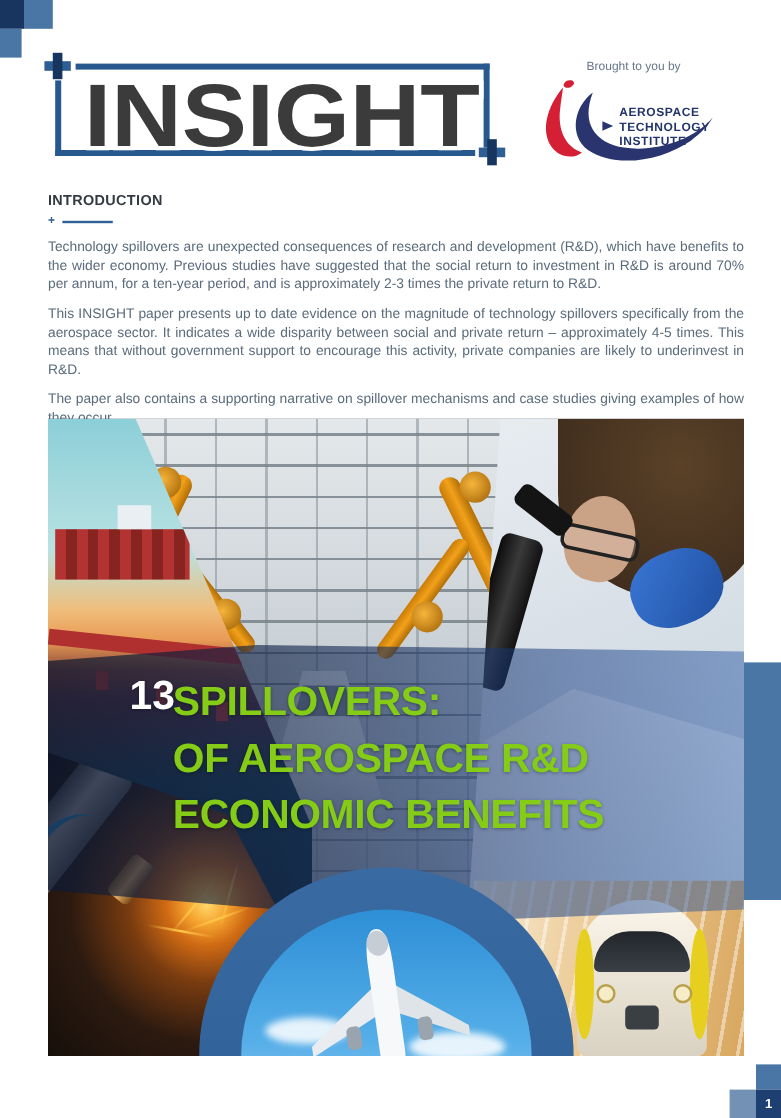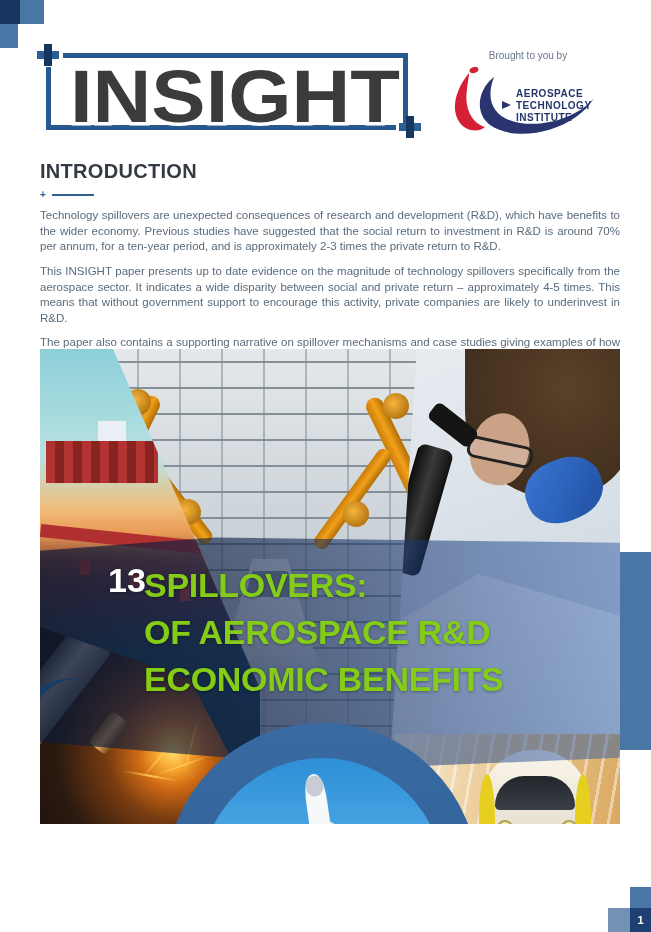--- a/index.html
+++ b/index.html
@@ -24,28 +24,28 @@
   
   .side-bar{left:612px;top:552px;width:39px;height:198px;background:#4a76a5;}
 
   
   .insight-logo{left:36px;top:42px;}
   .ati-block{left:438px;top:50px;width:180px;text-align:center;}
   .brought{font-size:10px;color:#67768a;margin:0 0 4px 0;}
 
   
   .intro{left:40px;top:160px;width:580px;}
-  .intro h2{margin:0;font-size:20px;font-weight:bold;letter-spacing:.3px;color:#333a42;}
+  .intro h2{margin:0;font-size:12px;font-weight:bold;letter-spacing:.3px;color:#333a42;}
   .rule-row{margin-top:6px;height:10px;line-height:10px;}
   .rule-plus{color:#2e5f94;font-size:10px;font-weight:bold;vertical-align:middle;}
   .rule-line{display:inline-block;width:42px;height:2px;background:#2e6094;margin-left:6px;vertical-align:middle;}
   .intro p{margin:9px 0 0 0;font-size:11.5px;line-height:1.36;color:#5a6b7b;text-align:justify;}
 
   
-  .hero{left:40px;top:349px;width:580px;height:475px;overflow:hidden;background:#1b2a3a;}
+  .hero{left:40px;top:349px;width:580px;height:531px;overflow:hidden;background:#1b2a3a;}
   .hero *{position:absolute;}
 
   .panel-factory{left:55px;top:0;width:340px;height:430px;z-index:1;
     background:
       repeating-linear-gradient(0deg, rgba(120,130,138,.85) 0 2px, transparent 2px 26px),
       repeating-linear-gradient(90deg, rgba(140,150,158,.6) 0 2px, transparent 2px 42px),
       linear-gradient(180deg,#e4e8ea 0%,#cdd4d9 40%,#b9c1c7 70%,#9aa3ab 100%);}
   .arm{background:linear-gradient(90deg,#c97c08,#f2a11a 50%,#b06d06);border-radius:10px;z-index:2;}
   .arm1{left:18px;top:40px;width:18px;height:150px;transform:rotate(26deg);}
   .arm2{left:70px;top:86px;width:15px;height:120px;transform:rotate(-38deg);}

